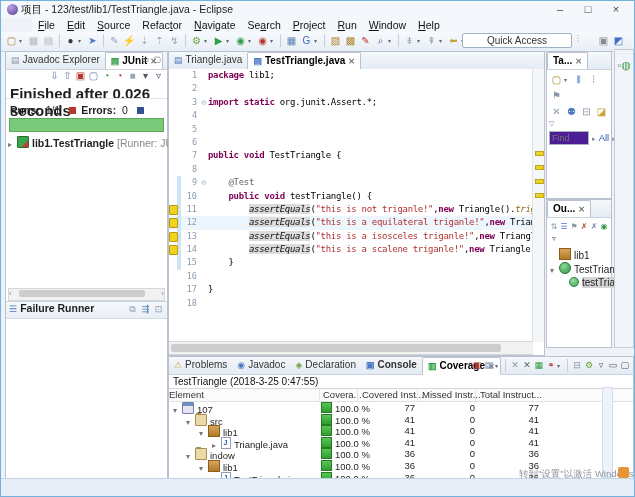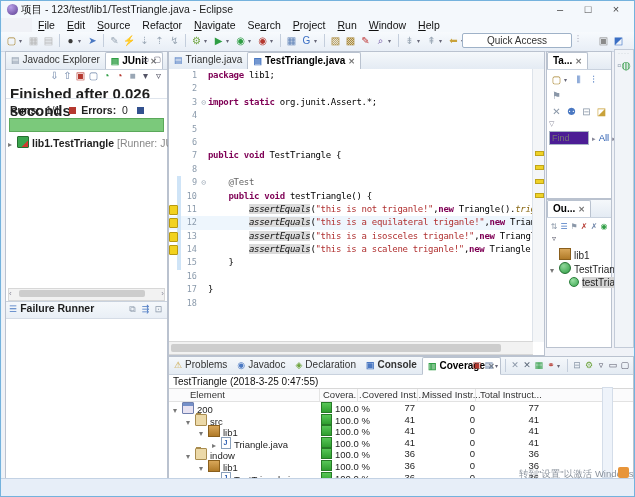--- a/index.html
+++ b/index.html
@@ -208,33 +208,33 @@
   <div class="abs fastbar" style="left:613px;top:48px;width:18px;height:297px;">
     <div style="text-align:center;color:#9aa;font-size:6px;letter-spacing:1px;">····</div>
     <div id="fastbar-icons" style="text-align:center;"><div class="icon" style="color: rgb(138, 151, 168); font-size: 11px; margin: 3px 0px;">▫</div><div class="icon" style="color: rgb(59, 158, 78); font-size: 11px; margin: 3px 0px;">◍</div></div>
   </div>
 
   <div class="abs panel" style="left:167px;top:355px;width:464px;height:123px;">
     <div class="btabrow" id="bottom-tabs"><span class="tab"><span class="ti" style="color: rgb(201, 162, 58);">⚠</span><span>Problems</span></span><span class="tab"><span class="ti" style="color: rgb(74, 120, 194);">◉</span><span>Javadoc</span></span><span class="tab"><span class="ti" style="color: rgb(109, 163, 60);">◈</span><span>Declaration</span></span><span class="tab" style="font-weight: bold;"><span class="ti" style="color: rgb(74, 120, 194);">▣</span><span>Console</span></span><span class="tab active" style="font-weight: bold;"><span class="ti" style="color: rgb(47, 158, 68);">▥</span><span>Coverage</span><span class="x">✕</span></span></div>
     <div class="abs vtb" style="right:2px;top:1px;" id="bottom-vtb"><span><span class="tb-ico" style="color: rgb(181, 56, 47); font-size: 9px; width: 12px; height: 14px; line-height: 14px;">▣</span></span><span><span class="tb-ico" style="color: rgb(109, 132, 168); font-size: 9px; width: 12px; height: 14px; line-height: 14px;">▤</span><span class="tb-dd">▾</span></span><span class="tb-sep"></span><span><span class="tb-ico" style="color: rgb(138, 151, 168); font-size: 9px; width: 12px; height: 14px; line-height: 14px;">✕</span></span><span><span class="tb-ico" style="color: rgb(90, 103, 120); font-size: 9px; width: 12px; height: 14px; line-height: 14px;">✕</span></span><span><span class="tb-ico" style="color: rgb(47, 158, 68); font-size: 9px; width: 12px; height: 14px; line-height: 14px;">▦</span></span><span><span class="tb-ico" style="color: rgb(181, 56, 47); font-size: 9px; width: 12px; height: 14px; line-height: 14px;">⚭</span><span class="tb-dd">▾</span></span><span class="tb-sep"></span><span><span class="tb-ico" style="color: rgb(138, 151, 168); font-size: 9px; width: 12px; height: 14px; line-height: 14px;">⊟</span></span><span><span class="tb-ico" style="color: rgb(109, 163, 60); font-size: 9px; width: 12px; height: 14px; line-height: 14px;">⚙</span></span><span><span class="tb-ico" style="color: rgb(85, 85, 102); font-size: 9px; width: 12px; height: 14px; line-height: 14px;">▿</span></span><span><span class="tb-ico" style="color: rgb(85, 85, 102); font-size: 9px; width: 12px; height: 14px; line-height: 14px;">▭</span></span><span><span class="tb-ico" style="color: rgb(85, 85, 102); font-size: 9px; width: 12px; height: 14px; line-height: 14px;">▢</span></span></div>
     <div class="cov-hdr">TestTriangle (2018-3-25 0:47:55)</div>
     <div class="thead" id="cov-head">
-        <span style="position: absolute; left: 21px; top: 0px;">Element</span>
+        <span style="position: absolute; left: 0; top: 0px;">Element</span>
         <span style="position: absolute; left: 154px; top: 0px;">Covera...</span>
         <span class="colsep" style="left: 150px;"></span>
         <span style="position: absolute; left: 193px; top: 0px;">Covered Inst...</span>
         <span class="colsep" style="left: 188px;"></span>
         <span style="position: absolute; left: 253px; top: 0px;">Missed Instr...</span>
         <span class="colsep" style="left: 248px;"></span>
         <span style="position: absolute; left: 311px; top: 0px;">Total Instruct...</span>
         <span class="colsep" style="left: 306px;"></span>
       </div>
     <div id="cov-rows">
         <div class="trow">
-          <span style="position: absolute; left: 4px;"><span class="exp">▾</span><span class="tree-ico i-proj"></span><span>200</span></span>
+          <span style="position: absolute; left: 4px;"><span class="exp">▾</span><span class="tree-ico i-proj"></span><span>107</span></span>
           <span style="position: absolute; left: 152px;"><span class="covbar"></span><span>100.0 %</span></span>
           <span class="num-cell" style="left: 196px; width: 50px;">77</span>
           <span class="num-cell" style="left: 256px; width: 50px;">0</span>
           <span class="num-cell" style="left: 316px; width: 54px;">77</span>
         </div>
         <div class="trow">
           <span style="position: absolute; left: 17px;"><span class="exp">▾</span><span class="tree-ico i-folder"></span><span>src</span></span>
           <span style="position: absolute; left: 152px;"><span class="covbar"></span><span>100.0 %</span></span>
           <span class="num-cell" style="left: 196px; width: 50px;">41</span>
           <span class="num-cell" style="left: 256px; width: 50px;">0</span>

